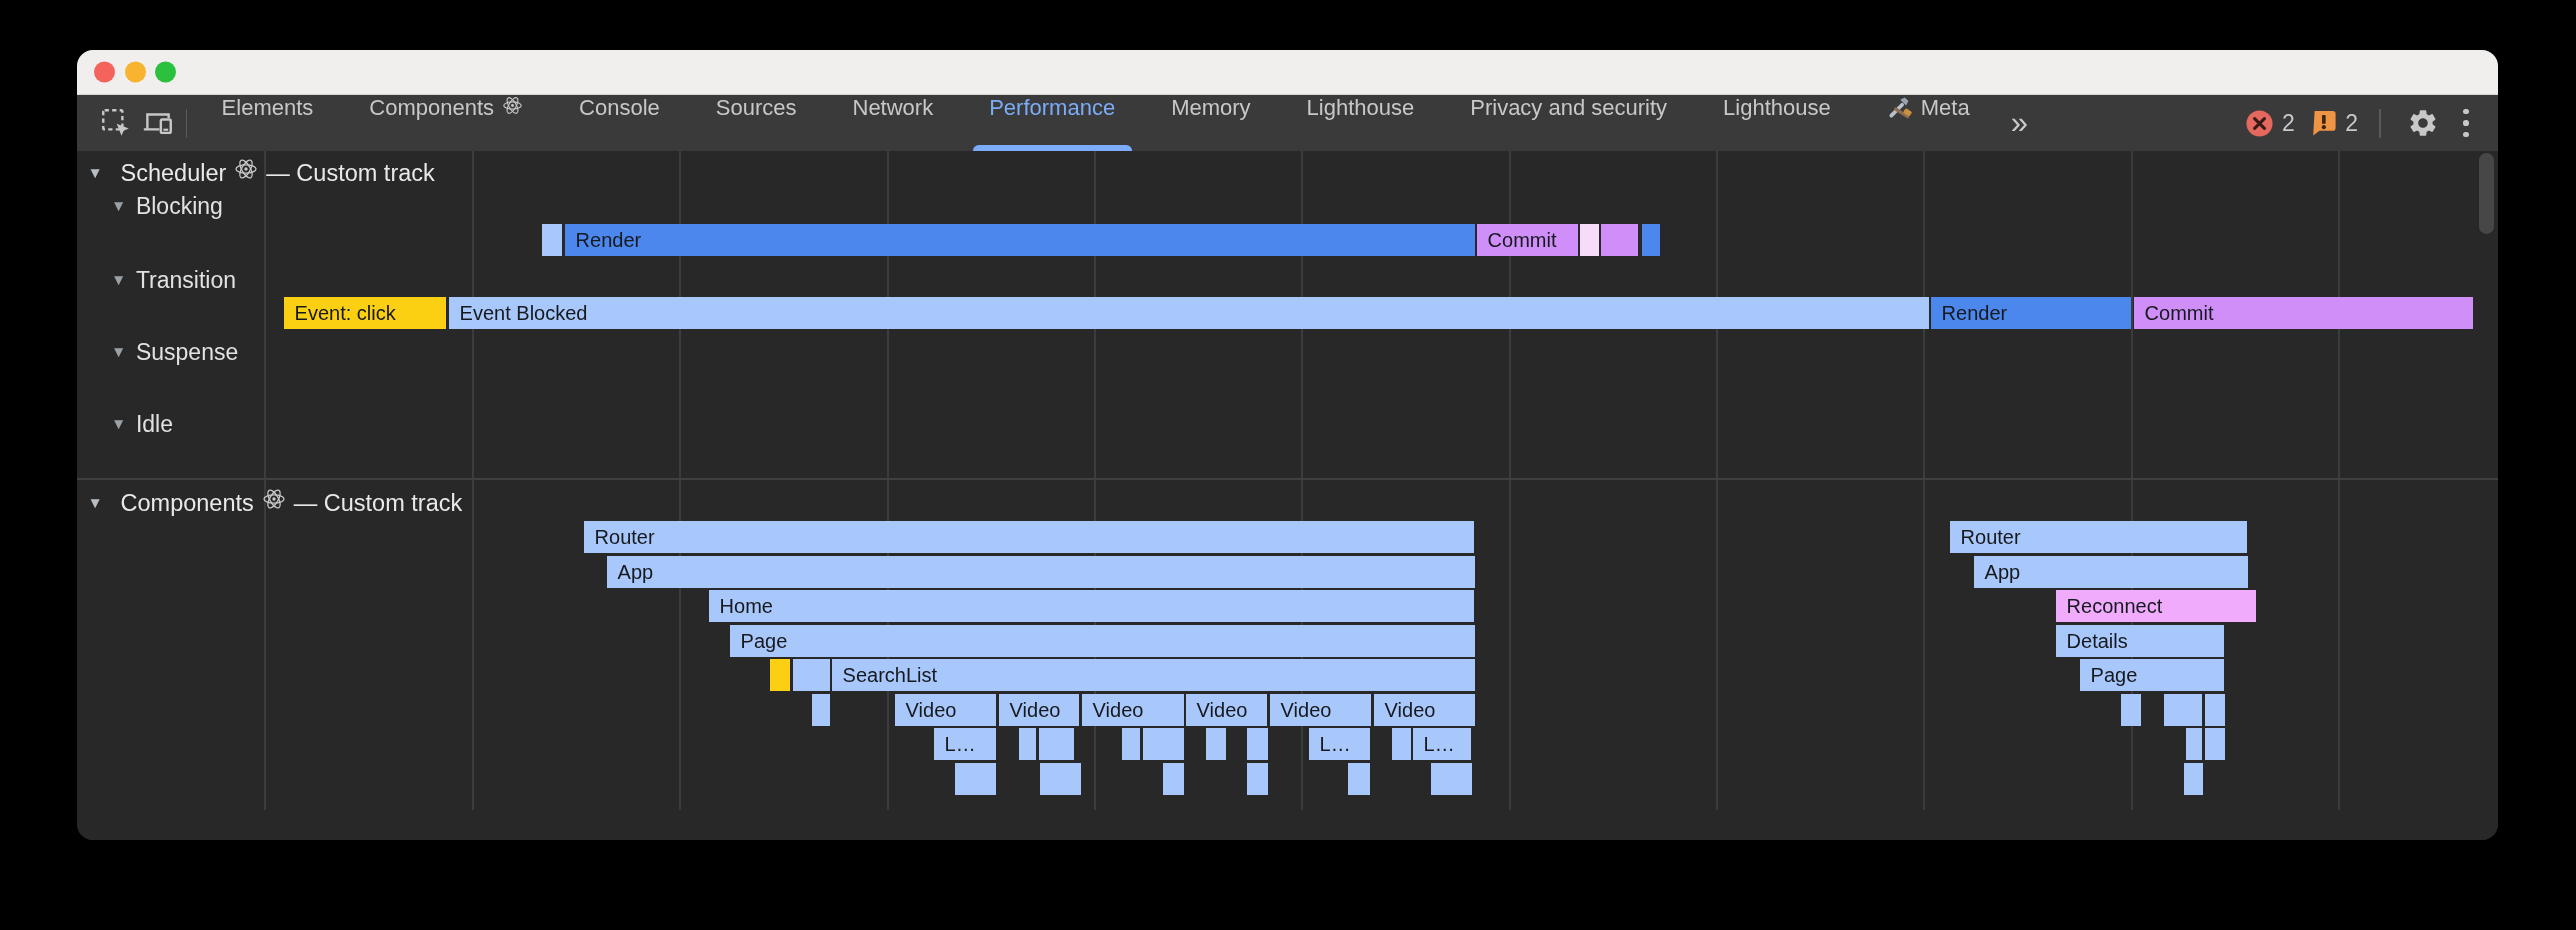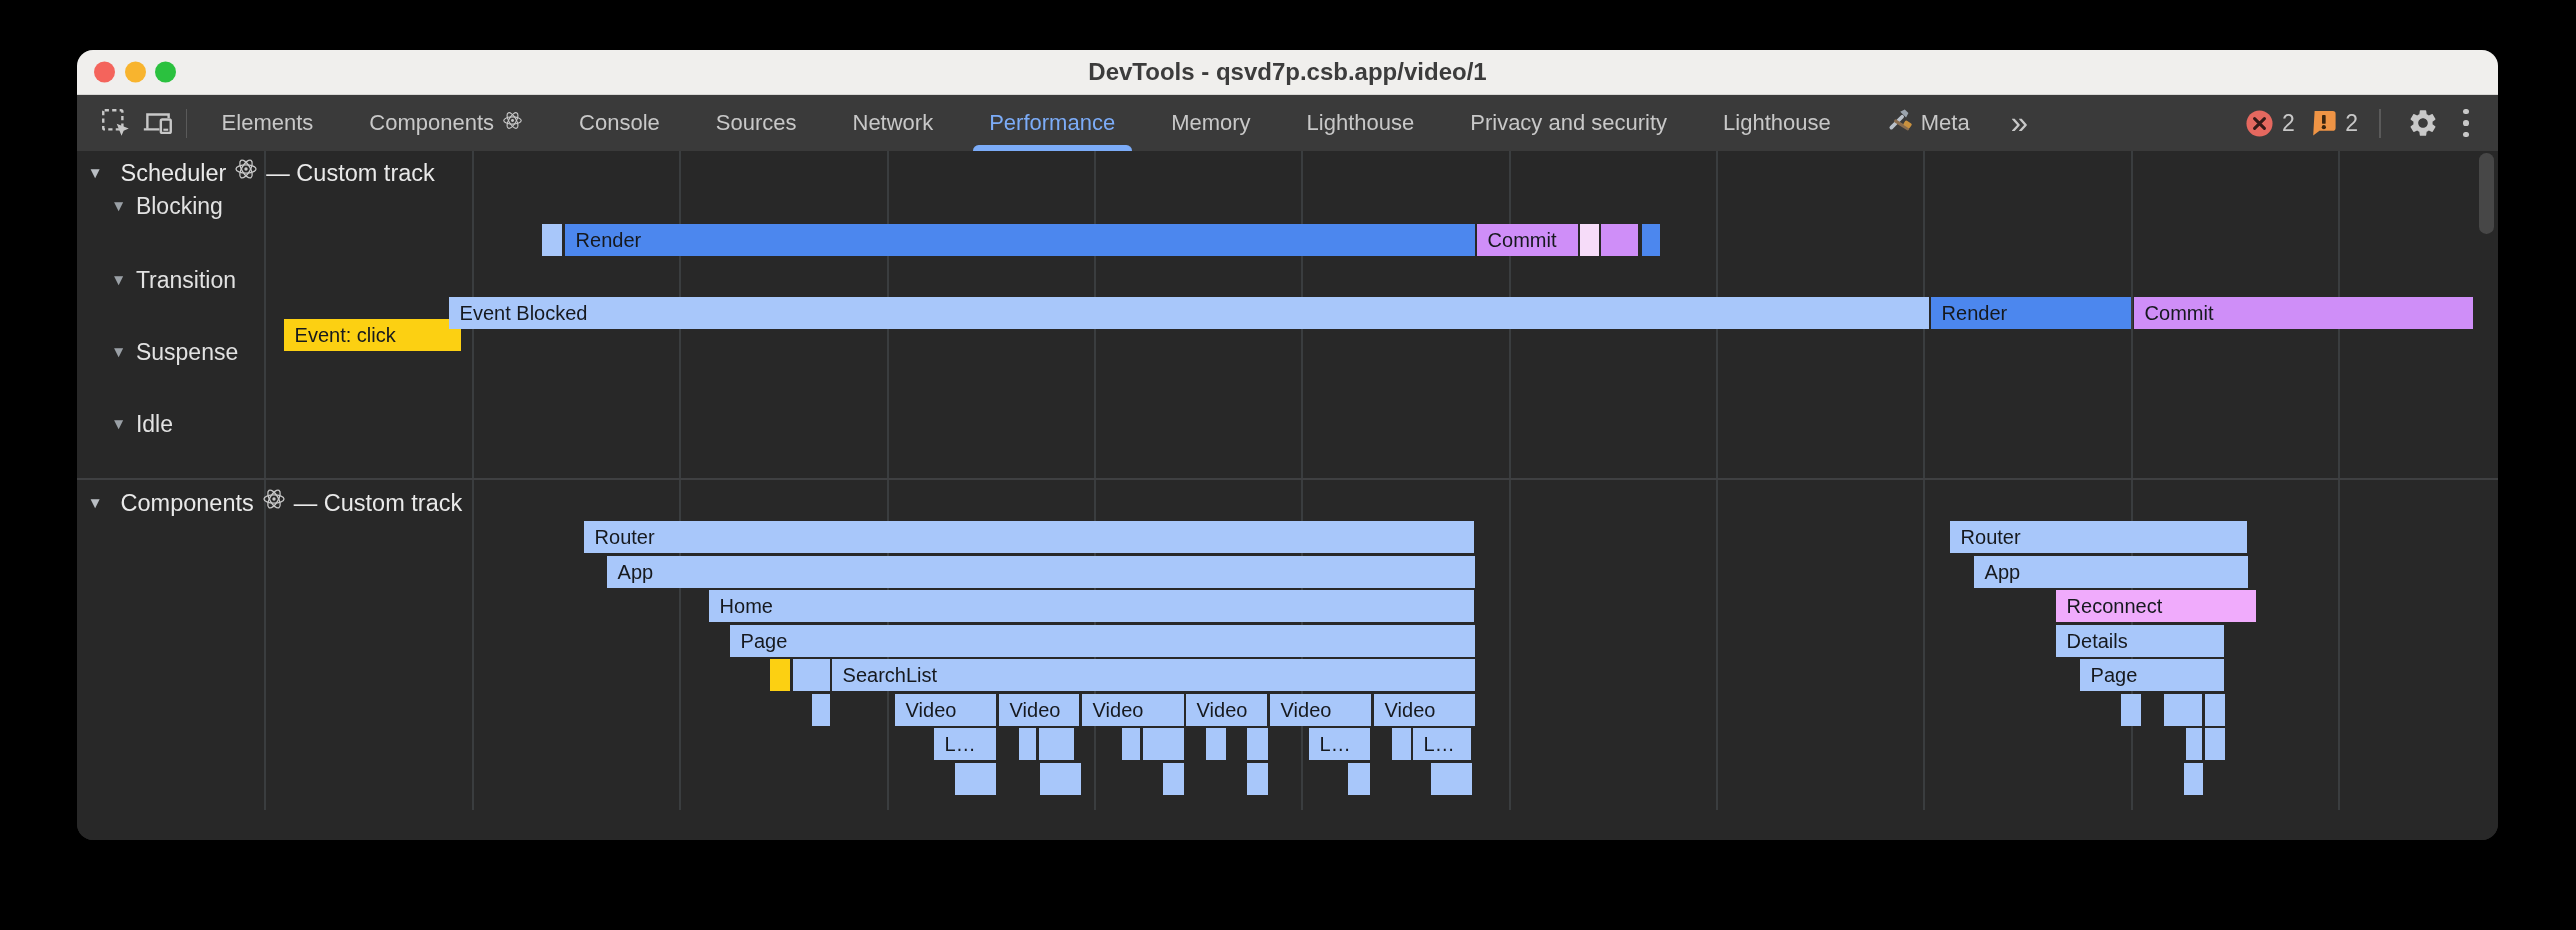--- a/index.html
+++ b/index.html
@@ -12,21 +12,21 @@
   .lights{position:absolute;left:17px;top:50%;transform:translateY(-50%);display:flex;gap:9.7px;}
   .light{width:21px;height:21px;border-radius:50%;}
   .light.red{background:#f4645c}.light.yellow{background:#f8b42e}.light.green{background:#2bc13f}
   .win-title{font-size:24px;font-weight:bold;color:#3c3c3c;}
   
   .toolbar{height:57px;background:#3a3a3a;border-bottom:1.6px solid #232323;box-sizing:border-box;
     display:flex;align-items:stretch;padding-left:18px;position:relative;}
   .tb-icon{display:flex;align-items:center;justify-content:center;width:42px;cursor:pointer;}
   .tb-sep{width:1.6px;background:#5a5a5a;height:29px;align-self:center;margin:0 6.5px;}
   #tabs{display:flex;align-items:stretch;}
-  .tab{display:flex;align-items:center;gap:8px;padding:0 28px;font-size:22px;color:#c8c8c8;
+  .tab{display:flex;gap:8px;padding:0 28px;font-size:22px;color:#c8c8c8;
     position:relative;white-space:nowrap;cursor:pointer;}
   .tab.selected{color:#7cacf8;}
   .tab .underline{position:absolute;left:11.4px;right:11.4px;bottom:0;height:5.7px;background:#7cacf8;
     border-radius:5.7px 5.7px 0 0;}
   .tb-right{margin-left:auto;display:flex;align-items:center;gap:14.6px;padding-right:24px;}
   .badge{display:flex;align-items:center;gap:8px;cursor:pointer;}
   .badge-count{font-size:23px;color:#c8c8c8;}
   .kebab{display:flex;flex-direction:column;gap:5.7px;padding:4.9px;cursor:pointer;}
   .kebab i{width:5.7px;height:5.7px;border-radius:50%;background:#c8c8c8;}
   .chev{font-size:31px;color:#c8c8c8;display:flex;align-items:center;padding:0 13px;cursor:pointer;}
@@ -50,21 +50,20 @@
 <body>
 
 <div class="window">
 
   <div class="titlebar">
     <div class="lights">
       <div class="light red"></div>
       <div class="light yellow"></div>
       <div class="light green"></div>
     </div>
-    <div class="win-title">DevTools - qsvd7p.csb.app/video/1</div>
   </div>
 
   <div class="toolbar">
     <div class="tb-icon">
       <svg width="34" height="34" viewBox="0 0 24 24" fill="none" stroke="#c8c8c8" stroke-width="1.7">
         <rect x="3" y="3" width="13.5" height="13.5" rx="1" stroke-dasharray="3 2.3"></rect>
         <path d="M12.5 12.5 l8.5 3.4 -3.6 1.5 -1.5 3.6 z" fill="#c8c8c8" stroke="none"></path>
       </svg>
     </div>
     <div class="tb-icon">
@@ -212,21 +211,21 @@
       <span>— Custom track</span>
     </div>
 
     <div id="bars">
         <div class="bar" style="left: 465px; top: 73px; width: 20px; background: rgb(168, 199, 250);"></div>
         <div class="bar labeled" style="left: 488px; top: 73px; width: 910px; background: rgb(76, 135, 238);">Render</div>
         <div class="bar labeled" style="left: 1400px; top: 73px; width: 101px; background: rgb(207, 142, 248);">Commit</div>
         <div class="bar" style="left: 1503px; top: 73px; width: 18.7px; background: rgb(246, 220, 249);"></div>
         <div class="bar" style="left: 1524px; top: 73px; width: 37px; background: rgb(207, 142, 248);"></div>
         <div class="bar" style="left: 1565px; top: 73px; width: 18px; background: rgb(76, 135, 238);"></div>
-        <div class="bar labeled" style="left: 207px; top: 146px; width: 177px; background: rgb(252, 208, 18); margin-top: 22px;">Event: click</div>
+        <div class="bar labeled" style="left: 207px; top: 146px; width: 162px; background: rgb(252, 208, 18);">Event: click</div>
         <div class="bar labeled" style="left: 372px; top: 146px; width: 1480px; background: rgb(168, 199, 250);">Event Blocked</div>
         <div class="bar labeled" style="left: 1854px; top: 146px; width: 200px; background: rgb(76, 135, 238);">Render</div>
         <div class="bar labeled" style="left: 2057px; top: 146px; width: 339px; background: rgb(207, 142, 248);">Commit</div>
         <div class="bar labeled" style="left: 507px; top: 370px; width: 890px; background: rgb(168, 199, 250);">Router</div>
         <div class="bar labeled" style="left: 530px; top: 405px; width: 868px; background: rgb(168, 199, 250);">App</div>
         <div class="bar labeled" style="left: 632px; top: 439px; width: 765px; background: rgb(168, 199, 250);">Home</div>
         <div class="bar labeled" style="left: 653px; top: 474px; width: 745px; background: rgb(168, 199, 250);">Page</div>
         <div class="bar" style="left: 693px; top: 508px; width: 20px; background: rgb(252, 208, 18);"></div>
         <div class="bar" style="left: 716px; top: 508px; width: 37px; background: rgb(168, 199, 250);"></div>
         <div class="bar labeled" style="left: 755px; top: 508px; width: 643px; background: rgb(168, 199, 250);">SearchList</div>

